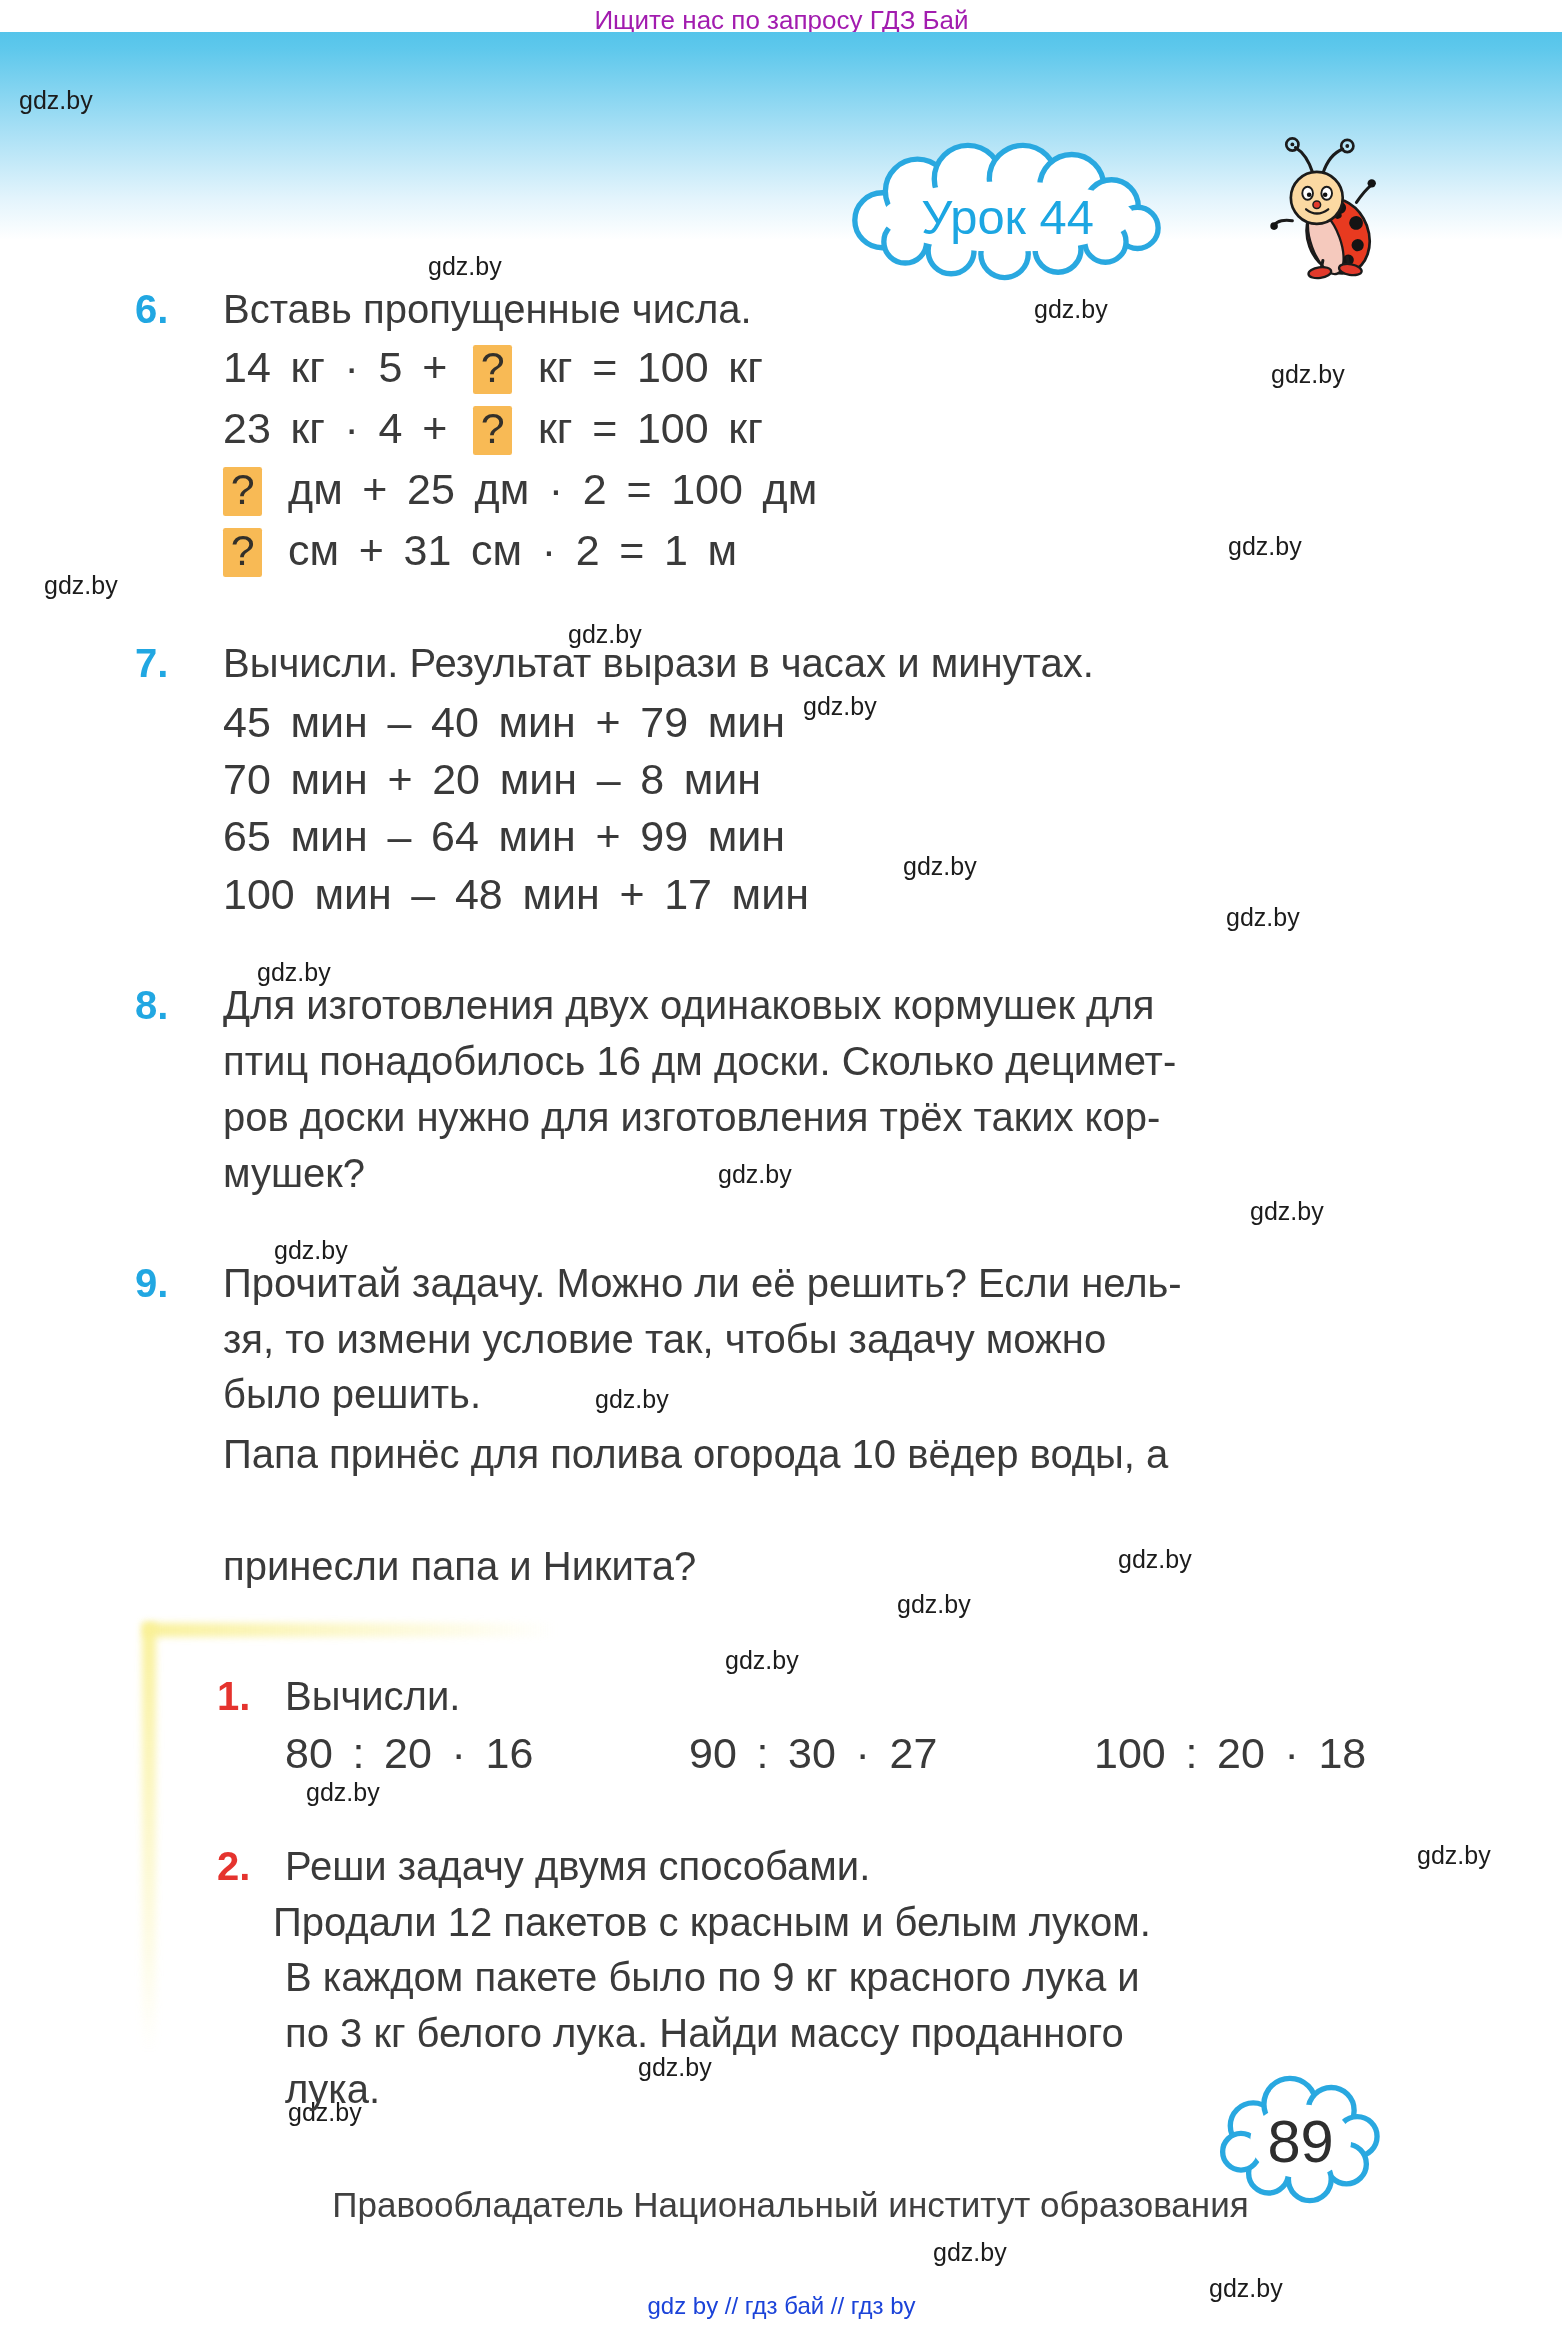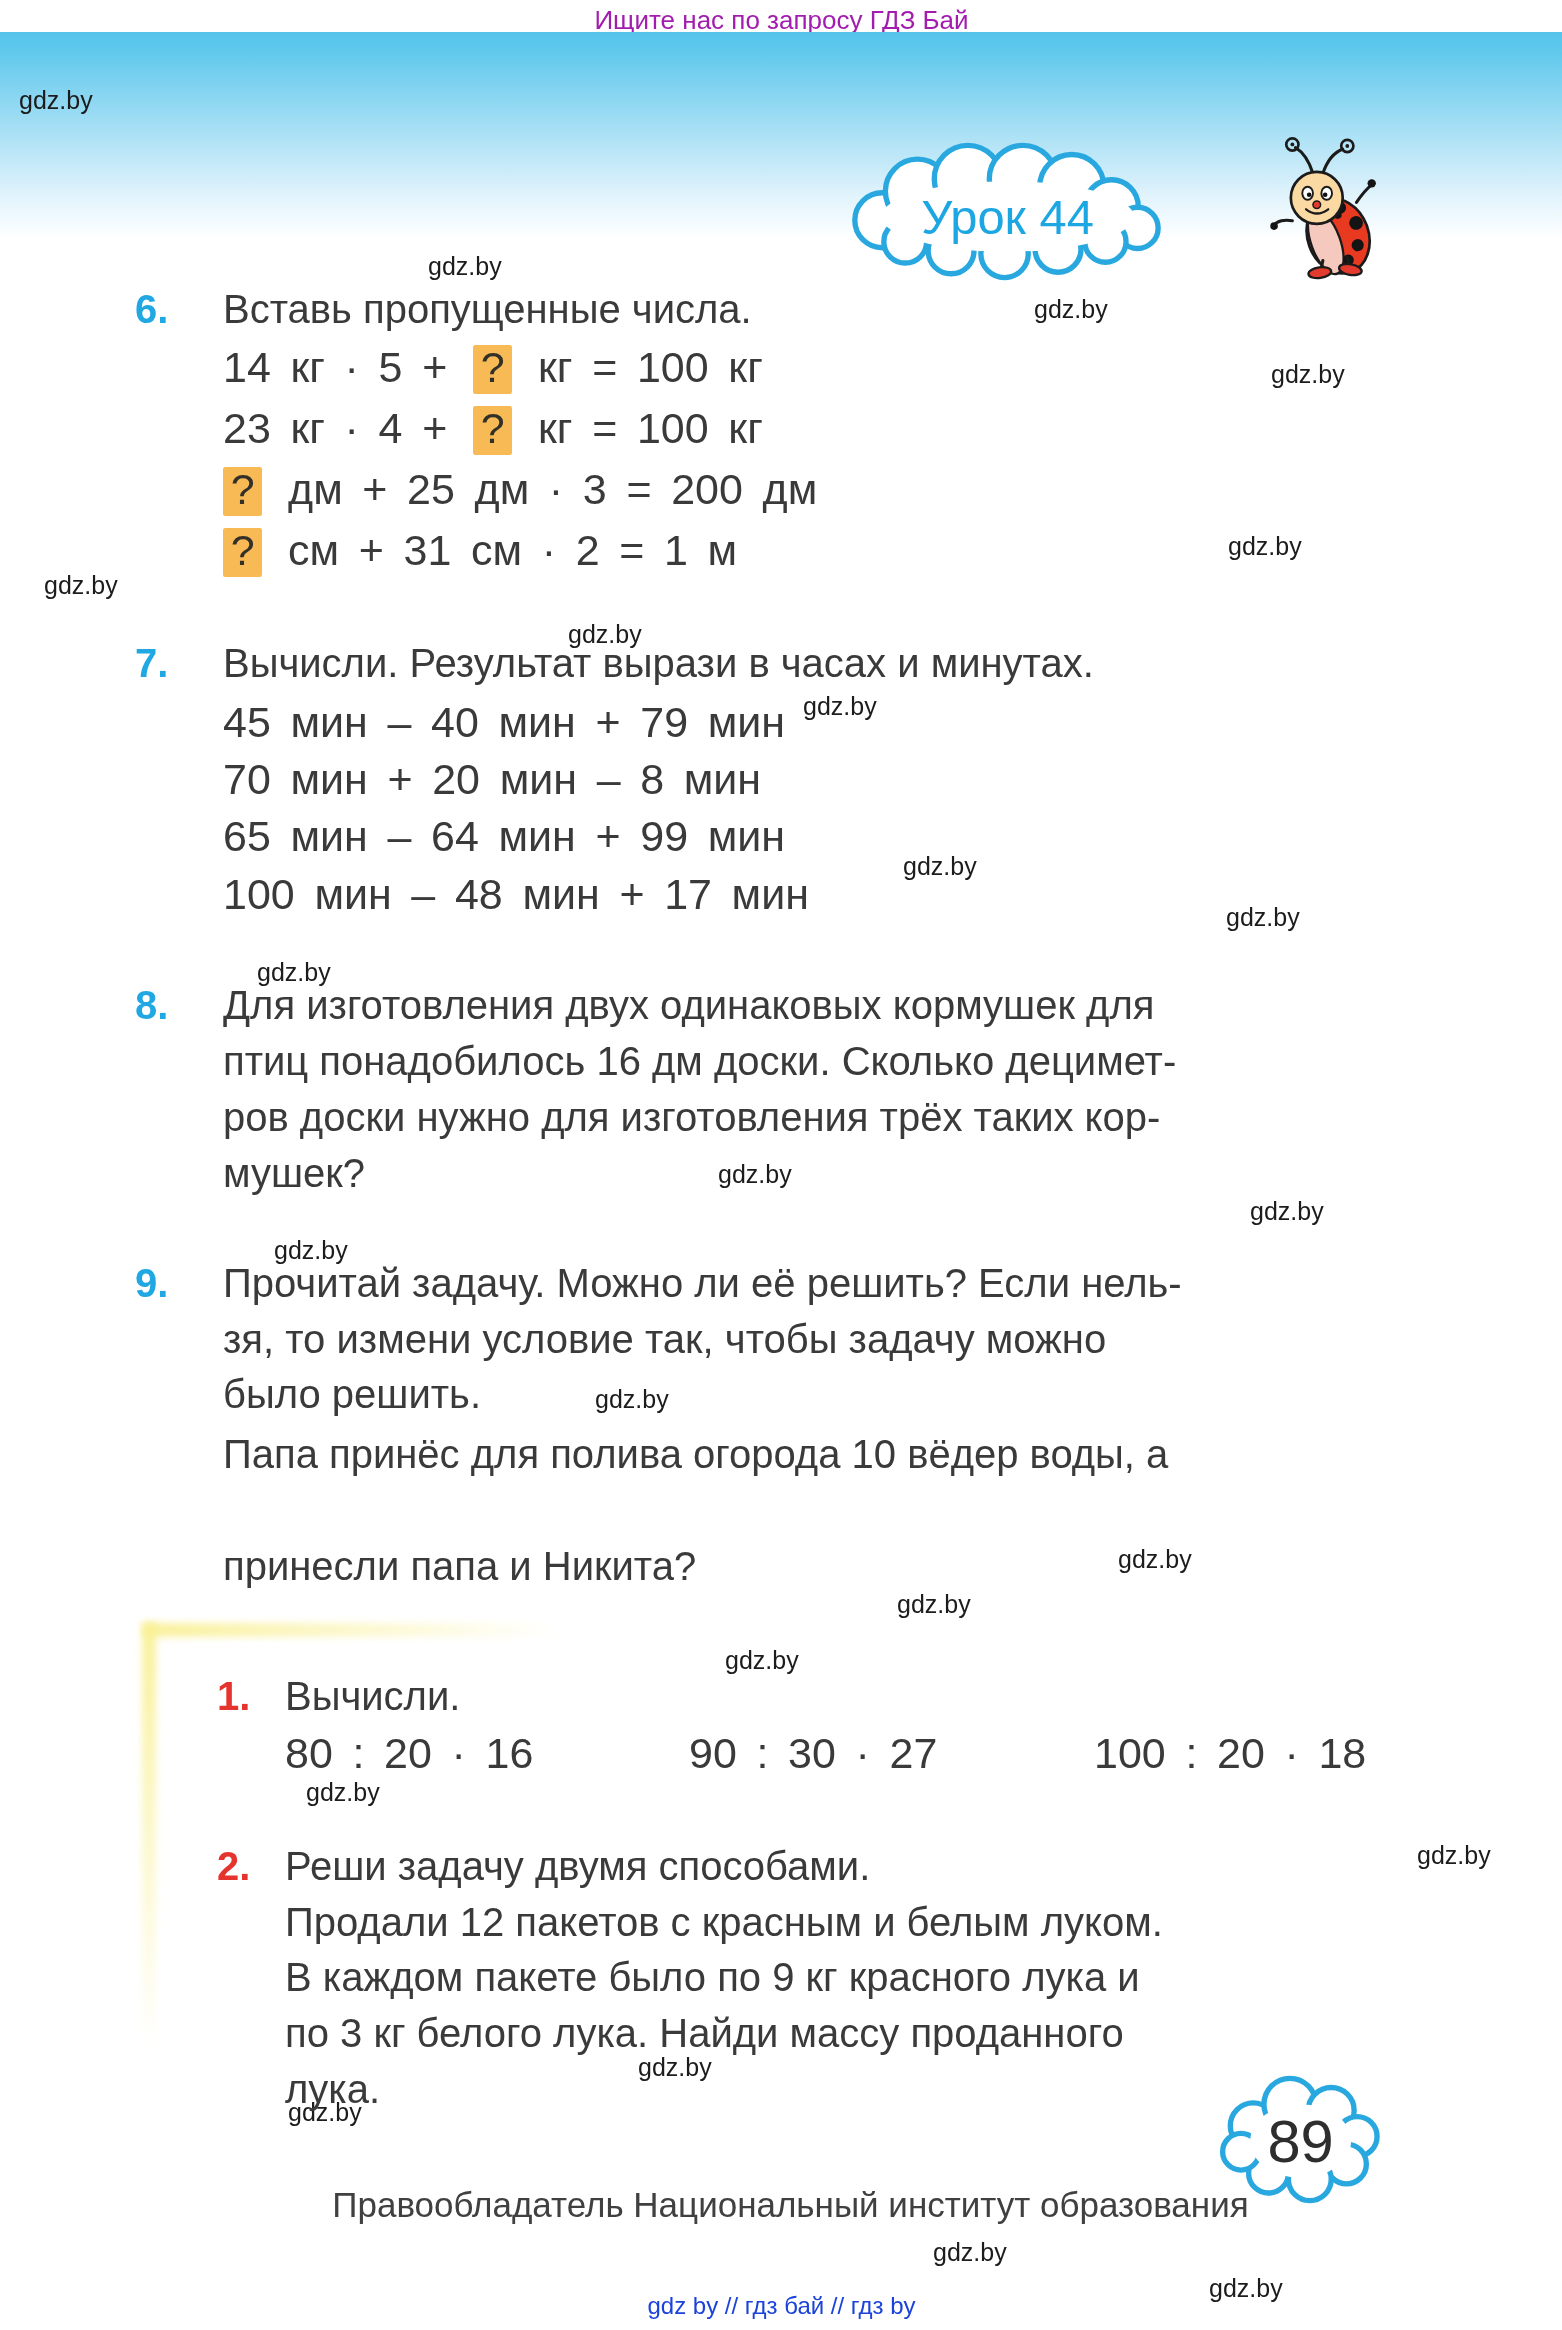--- a/index.html
+++ b/index.html
@@ -141,21 +141,21 @@
   <span class="wm" style="left:1417px;top:1841px">gdz.by</span>
   <span class="wm" style="left:638px;top:2053px">gdz.by</span>
   <span class="wm" style="left:288px;top:2098px">gdz.by</span>
   <span class="wm" style="left:933px;top:2238px">gdz.by</span>
   <span class="wm" style="left:1209px;top:2274px">gdz.by</span>
 
   <div class="num blue" style="left:135px;top:287px">6.</div>
   <div class="line" style="left:223px;top:287px">Вставь пропущенные числа.</div>
   <div class="line eq" style="left:223px;top:343px"><span>14 кг · 5 + </span><span class="qbox">?</span><span> кг = 100 кг</span></div>
   <div class="line eq" style="left:223px;top:404px"><span>23 кг · 4 + </span><span class="qbox">?</span><span> кг = 100 кг</span></div>
-  <div class="line eq" style="left:223px;top:465px"><span class="qbox" style="margin-left:0">?</span><span> дм + 25 дм · 3 = 200 дм</span></div>
+  <div class="line eq" style="left:223px;top:465px"><span class="qbox" style="margin-left:0">?</span><span> дм + 25 дм · 2 = 100 дм</span></div>
   <div class="line eq" style="left:223px;top:526px"><span class="qbox" style="margin-left:0">?</span><span> см + 31 см · 2 = 1 м</span></div>
 
   <div class="num blue" style="left:135px;top:641px">7.</div>
   <div class="line" style="left:223px;top:641px">Вычисли. Результат вырази в часах и минутах.</div>
   <div class="line eq" style="left:223px;top:698px">45 мин – 40 мин + 79 мин</div>
   <div class="line eq" style="left:223px;top:755px">70 мин + 20 мин – 8 мин</div>
   <div class="line eq" style="left:223px;top:812px">65 мин – 64 мин + 99 мин</div>
   <div class="line eq" style="left:223px;top:870px">100 мин – 48 мин + 17 мин</div>
 
   <div class="num blue" style="left:135px;top:983px">8.</div>
@@ -198,21 +198,21 @@
   <div class="glow-v"></div>
 
   <div class="num red" style="left:217px;top:1674px">1.</div>
   <div class="line" style="left:285px;top:1674px">Вычисли.</div>
   <div class="line eq" style="left:285px;top:1729px">80 : 20 · 16</div>
   <div class="line eq" style="left:689px;top:1729px">90 : 30 · 27</div>
   <div class="line eq" style="left:1094px;top:1729px">100 : 20 · 18</div>
 
   <div class="num red" style="left:217px;top:1844px">2.</div>
   <div class="line" style="left:285px;top:1844px">Реши задачу двумя способами.</div>
-  <div class="line" style="left:285px;top:1900px">Продали 12 пакетов с красным и белым луком.</div>
+  <div class="line" style="left:273px;top:1900px">Продали 12 пакетов с красным и белым луком.</div>
   <div class="line" style="left:285px;top:1955px">В каждом пакете было по 9 кг красного лука и</div>
   <div class="line" style="left:285px;top:2011px">по 3 кг белого лука. Найди массу проданного</div>
   <div class="line" style="left:285px;top:2067px">лука.</div>
 
   <svg class="page-cloud" width="172" height="134" viewBox="0 0 225 175">
     <g stroke="#29a8e0" stroke-width="7" fill="#ffffff">
       <circle cx="50" cy="78" r="30"></circle>
         <circle cx="98" cy="50" r="34"></circle>
       <circle cx="152" cy="58" r="30"></circle>
         <circle cx="186" cy="92" r="26"></circle>

